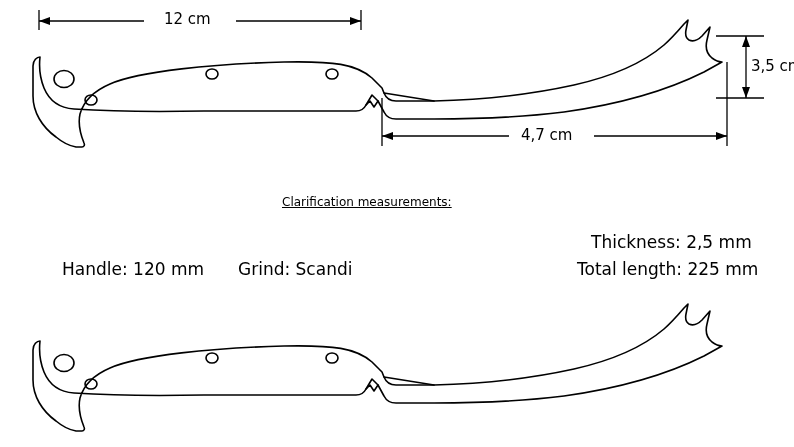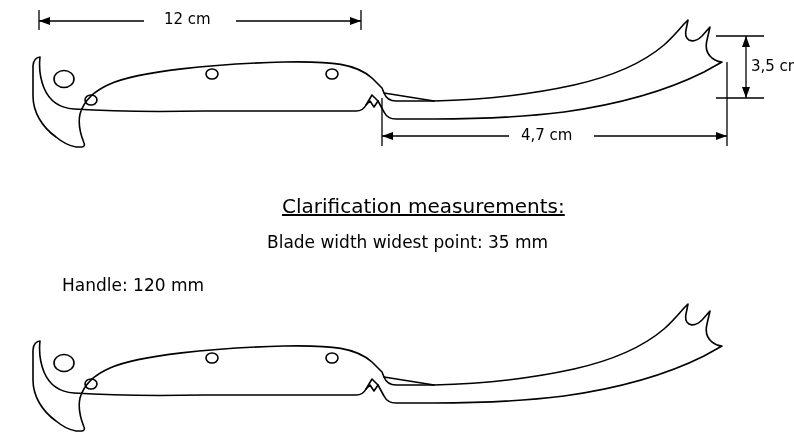--- a/index.html
+++ b/index.html
@@ -33,21 +33,21 @@
     position: absolute;
     white-space: pre;
     font-family: "DejaVu Sans", sans-serif;
     color: #000000;
     line-height: 1;
   }
   .dim-label {
     font-size: 15px;
   }
   .title-label {
-    font-size: 20px;
+    font-size: 12px;
     text-decoration: underline;
   }
   .spec-label {
     font-size: 17px;
   }
 </style>
 </head>
 <body>
 
 <div id="stage">
@@ -183,17 +183,19 @@
   </svg>
 
   <div class="txt dim-label" style="left:160px; top:12px;">12 cm</div>
 
   <div class="txt dim-label" style="left:747px; top:59px;">3,5 cm</div>
 
   <div class="txt dim-label" style="left:517px; top:128px;">4,7 cm</div>
 
   <div class="txt title-label" style="left:278px; top:196px;">Clarification measurements:</div>
 
-  <div class="txt spec-label" style="left:263px; top:234px;">Blade width widest point: 35 mm</div>
-
-  <div class="txt spec-label" style="left:58px; top:261px;margin-top:16px;">Handle: 120 mm</div>
+  <div class="txt spec-label" style="left:587px; top:234px;">Thickness: 2,5 mm</div>
+
+  <div class="txt spec-label" style="left:58px; top:261px;">Handle: 120 mm</div>
+  <div class="txt spec-label" style="left:234px; top:261px;">Grind: Scandi</div>
+  <div class="txt spec-label" style="left:573px; top:261px;">Total length: 225 mm</div>
 
 </div>
 
 </body></html>

